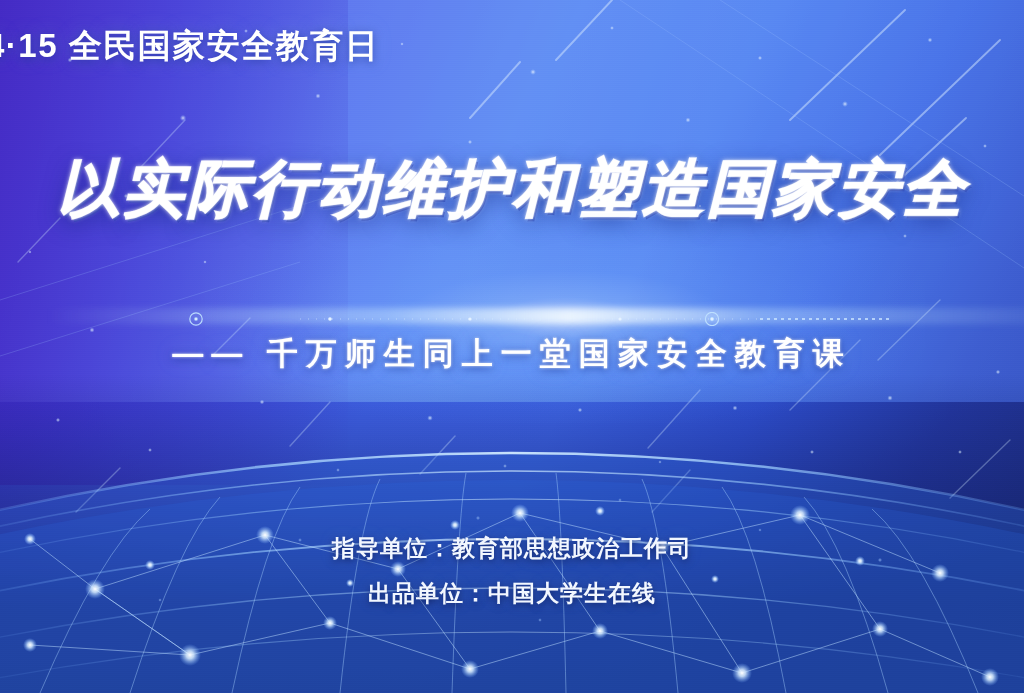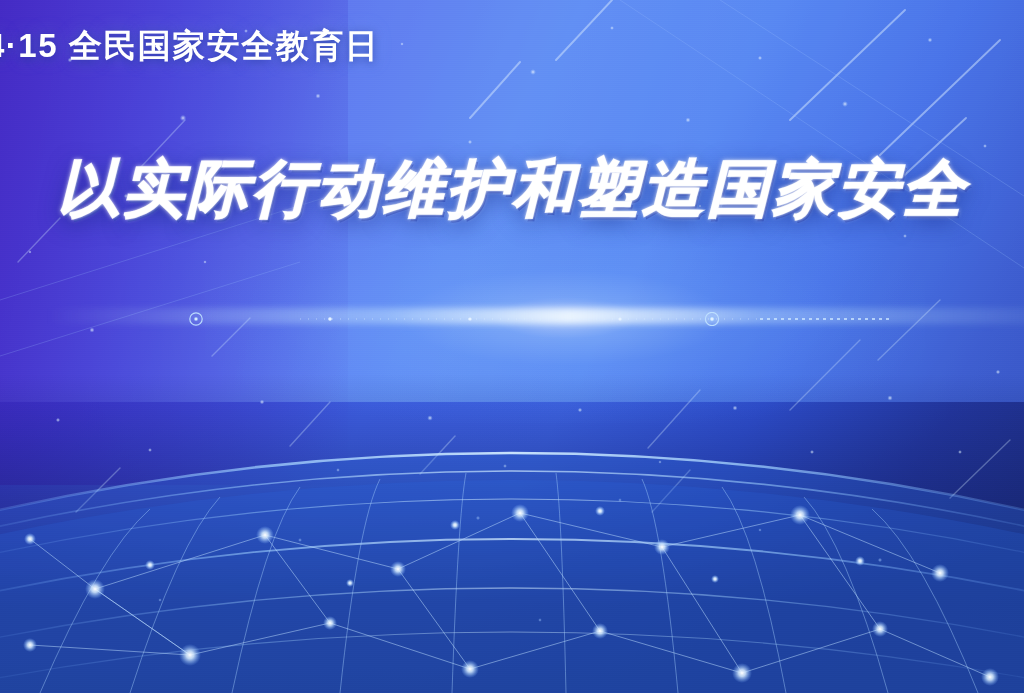--- a/index.html
+++ b/index.html
@@ -421,18 +421,21 @@
       </g>
       <g>
         <circle cx="712" cy="7" r="6.6" fill="none" stroke="#bfe0ff" stroke-opacity=".95" stroke-width="1.2"></circle>
         <circle cx="712" cy="7" r="3.2" fill="url(#dn)"></circle>
       </g>
       <circle cx="330" cy="7" r="1.8" fill="#e6f3ff"></circle>
       <circle cx="470" cy="7" r="1.6" fill="#e6f3ff"></circle>
       <circle cx="620" cy="7" r="1.6" fill="#e6f3ff"></circle>
     </svg>
 
+    <div class="subtitle">—— 千万师生同上一堂国家安全教育课</div>
 
     <div class="credits">
+      <span class="credit-line">指导单位：教育部思想政治工作司</span>
+      <span class="credit-line">出品单位：中国大学生在线</span>
     </div>
 
   </div>
 </div>
 
 </body></html>

